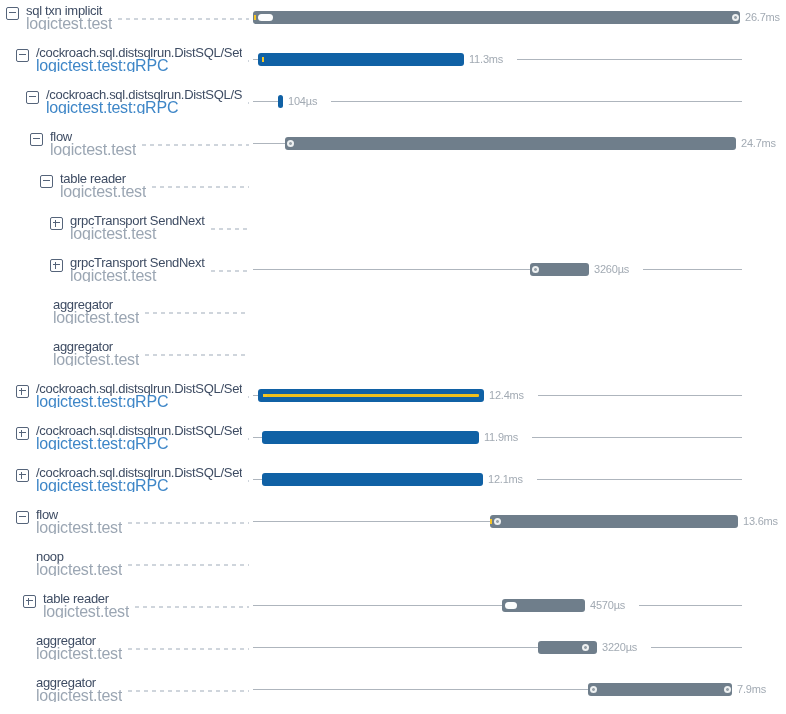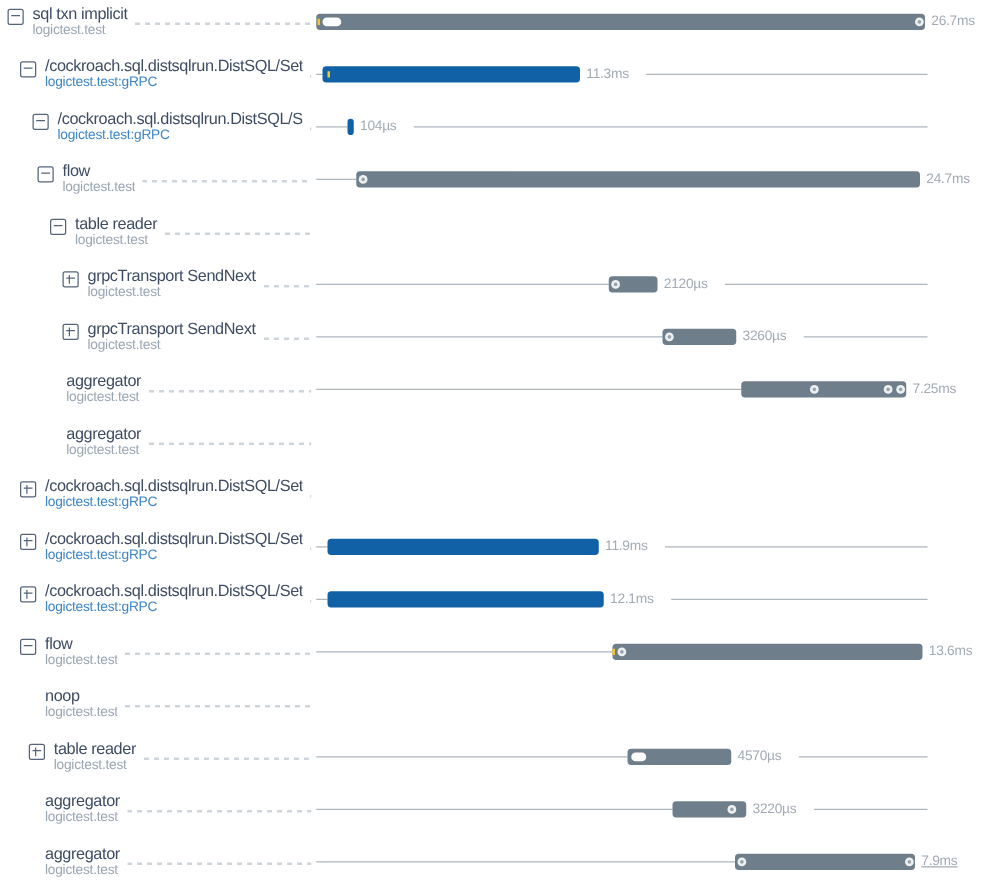--- a/index.html
+++ b/index.html
@@ -6,21 +6,21 @@
   body{width:786px;height:714px;overflow:hidden;font-family:"Liberation Sans",sans-serif;}
   #trace-view{position:relative;width:786px;padding-top:2px;box-sizing:border-box}
   .row{position:relative;height:42px}
   .label{position:absolute;left:0;top:0;width:253px;height:42px;display:flex;align-items:flex-start;overflow:hidden}
   .indent{flex:none;height:1px}
   .toggle{flex:none;width:11px;height:11px;border:1px solid #55647a;border-radius:2px;margin-top:5px;position:relative;cursor:pointer;background:#fff}
   .toggle .h{position:absolute;left:2px;right:2px;top:4px;height:1px;background:#55647a}
   .toggle .v{position:absolute;top:2px;bottom:2px;left:4px;width:1px;background:#55647a}
   .txt{flex:0 1 auto;margin-left:7px;min-width:0;overflow:hidden;white-space:nowrap}
   .title{display:block;font-size:13px;line-height:15px;margin-top:1px;color:#3e4c63;letter-spacing:-0.3px}
-  .sub{display:block;font-size:11px;line-height:12px;color:#9ba6b3;letter-spacing:-0.2px}
+  .sub{display:block;font-size:16px;line-height:12px;color:#9ba6b3;letter-spacing:-0.2px}
   .sub.grpc{color:#3e86c7}
   .leader{flex:1 1 0;min-width:0;height:2px;margin:16px 4px 0 6px;
     background:repeating-linear-gradient(90deg,#cfd5dc 0 4px,transparent 4px 8px)}
   .track{position:absolute;left:253px;top:0;width:533px;height:42px}
   .tline{position:absolute;top:15px;height:1px;background:#aeb5bd}
   .bar{position:absolute;top:9px;height:13px;border-radius:3px;cursor:pointer}
   .bar.gray{background:#6f7e8b}
   .bar.blue{background:#1061a5}
   .stripe{position:absolute;background:#f0c01c;border-radius:1px}
   .stripe.thin{left:5px;right:5px;top:5px;height:3px}
@@ -137,28 +137,20 @@
         <span class="toggle">
           <span class="h"></span>
           <span class="v"></span>
         </span>
         <span class="txt">
           <span class="title">grpcTransport SendNext</span>
           <span class="sub">logictest.test</span>
         </span>
         <span class="leader"></span>
       </div>
-      <div class="track">
-        <div class="tline" style="left: 0px; width: 234px;"></div>
-        <div class="bar gray" style="left: 234px; width: 39px;">
-          <div class="marker dot" style="left: 2px;"></div>
-        </div>
-        <span class="dur" style="left: 278px;">2120µs</span>
-        <div class="tline" style="left: 327px; width: 162px;"></div>
-      </div>
     </div>
     <div class="row">
       <div class="label">
         <span class="indent" style="width: 50px;"></span>
         <span class="toggle">
           <span class="h"></span>
           <span class="v"></span>
         </span>
         <span class="txt">
           <span class="title">grpcTransport SendNext</span>
@@ -177,29 +169,20 @@
     </div>
     <div class="row">
       <div class="label">
         <span class="indent" style="width: 46px;"></span>
         <span class="txt">
           <span class="title">aggregator</span>
           <span class="sub">logictest.test</span>
         </span>
         <span class="leader"></span>
       </div>
-      <div class="track">
-        <div class="tline" style="left: 0px; width: 340px;"></div>
-        <div class="bar gray" style="left: 340px; width: 132px;">
-          <div class="marker dot" style="left: 55px;"></div>
-          <div class="marker dot" style="left: 114px;"></div>
-          <div class="marker dot" style="left: 124px;"></div>
-        </div>
-        <span class="dur" style="left: 477px;">7.25ms</span>
-      </div>
     </div>
     <div class="row">
       <div class="label">
         <span class="indent" style="width: 46px;"></span>
         <span class="txt">
           <span class="title">aggregator</span>
           <span class="sub">logictest.test</span>
         </span>
         <span class="leader"></span>
       </div>
@@ -209,20 +192,29 @@
         <span class="indent" style="width: 16px;"></span>
         <span class="toggle">
           <span class="h"></span>
           <span class="v"></span>
         </span>
         <span class="txt">
           <span class="title">/cockroach.sql.distsqlrun.DistSQL/Set</span>
           <span class="sub grpc">logictest.test:gRPC</span>
         </span>
         <span class="leader"></span>
+      </div>
+      <div class="track">
+        <div class="tline" style="left: 0px; width: 5px;"></div>
+        <div class="bar blue" style="left: 5px; width: 226px;">
+          <div class="stripe thin"></div>
+          <div class="marker ysquare" style="left: 5px;"></div>
+        </div>
+        <span class="dur" style="left: 236px;">12.4ms</span>
+        <div class="tline" style="left: 285px; width: 204px;"></div>
       </div>
     </div>
     <div class="row">
       <div class="label">
         <span class="indent" style="width: 16px;"></span>
         <span class="toggle">
           <span class="h"></span>
           <span class="v"></span>
         </span>
         <span class="txt">
@@ -337,16 +329,16 @@
           <span class="sub">logictest.test</span>
         </span>
         <span class="leader"></span>
       </div>
       <div class="track">
         <div class="tline" style="left: 0px; width: 335px;"></div>
         <div class="bar gray" style="left: 335px; width: 144px;">
           <div class="marker dot" style="left: 2px;"></div>
           <div class="marker dot" style="left: 136px;"></div>
         </div>
-        <span class="dur" style="left: 484px; text-decoration: underline;">7.9ms</span>
+        <span class="dur" style="left: 484px;">7.9ms</span>
       </div>
     </div>
   </div>
 
 </body></html>

